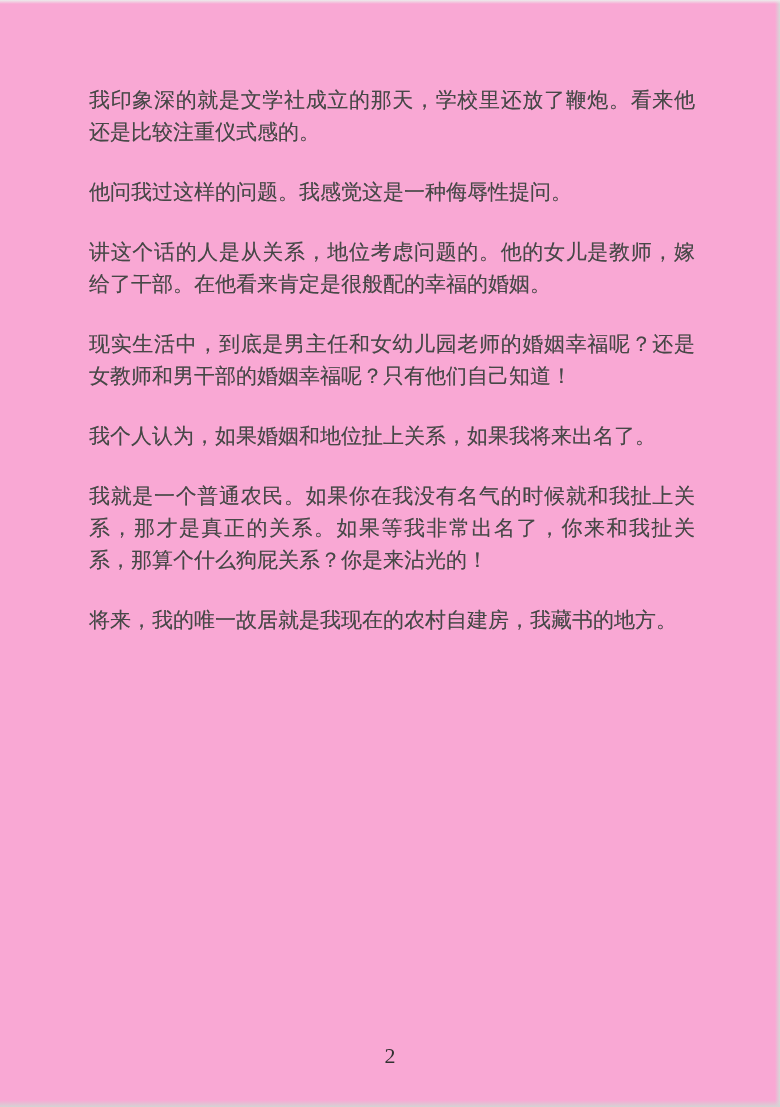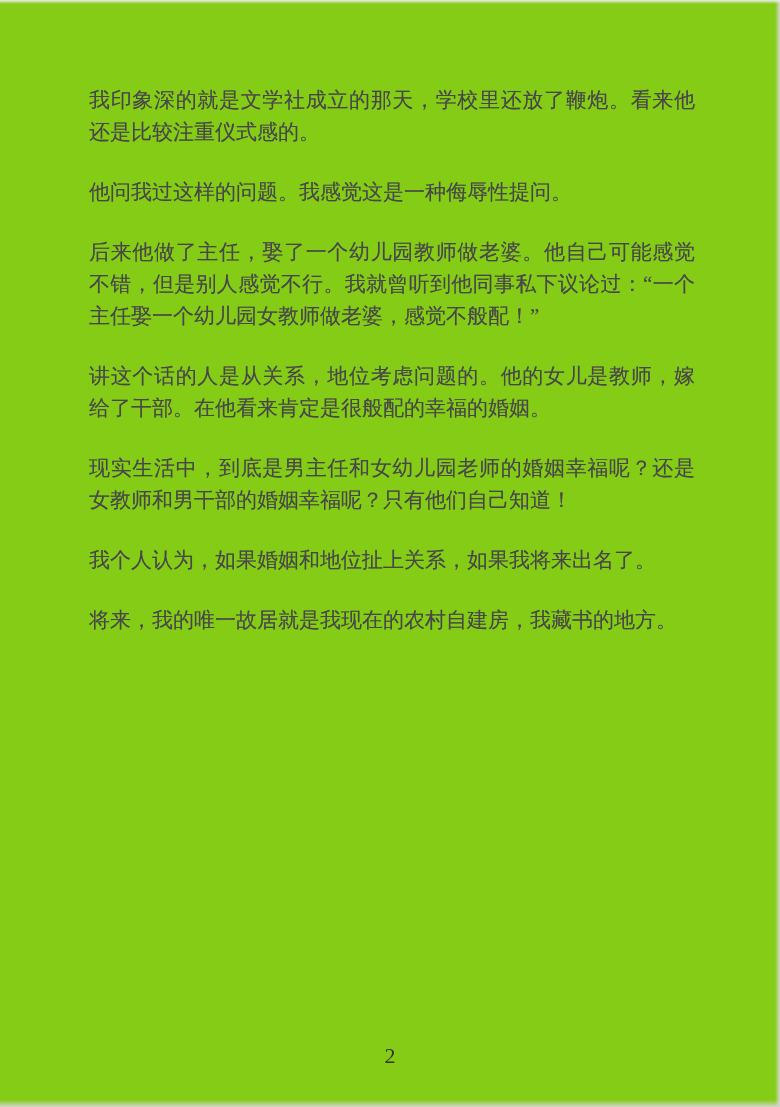--- a/index.html
+++ b/index.html
@@ -4,21 +4,21 @@
 <style>
   html, body {
     margin: 0;
     padding: 0;
     background: #ffffff;
   }
   .page {
     position: relative;
     width: 780px;
     height: 1107px;
-    background: #84cc16;
+    background: #f9a8d4;
     overflow: hidden;
     font-family: "Liberation Serif", "DejaVu Serif", serif;
   }
   
   .page::before {
     content: "";
     position: absolute;
     right: 0; top: 0;
     width: 5px; height: 100%;
     background: linear-gradient(to left, #d7d7d7, rgba(215,215,215,0));
@@ -71,21 +71,21 @@
 </head>
 <body>
 
 <div class="page">
   <div class="edge-top"></div>
 
   <div class="content">
 
   <p>我印象深的就是文学社成立的那天，学校里还放了鞭炮。看来他还是比较注重仪式感的。</p>
       <p>他问我过这样的问题。我感觉这是一种侮辱性提问。</p>
-      <p>后来他做了主任，娶了一个幼儿园教师做老婆。他自己可能感觉不错，但是别人感觉不行。我就曾听到他同事私下议论过：“一个主任娶一个幼儿园女教师做老婆，感觉不般配！”</p>
       <p>讲这个话的人是从关系，地位考虑问题的。他的女儿是教师，嫁给了干部。在他看来肯定是很般配的幸福的婚姻。</p>
       <p>现实生活中，到底是男主任和女幼儿园老师的婚姻幸福呢？还是女教师和男干部的婚姻幸福呢？只有他们自己知道！</p>
       <p>我个人认为，如果婚姻和地位扯上关系，如果我将来出名了。</p>
+      <p>我就是一个普通农民。如果你在我没有名气的时候就和我扯上关系，那才是真正的关系。如果等我非常出名了，你来和我扯关系，那算个什么狗屁关系？你是来沾光的！</p>
       <p>将来，我的唯一故居就是我现在的农村自建房，我藏书的地方。</p>
     </div>
 
   <div class="page-number">2</div>
 </div>
 
 </body></html>

